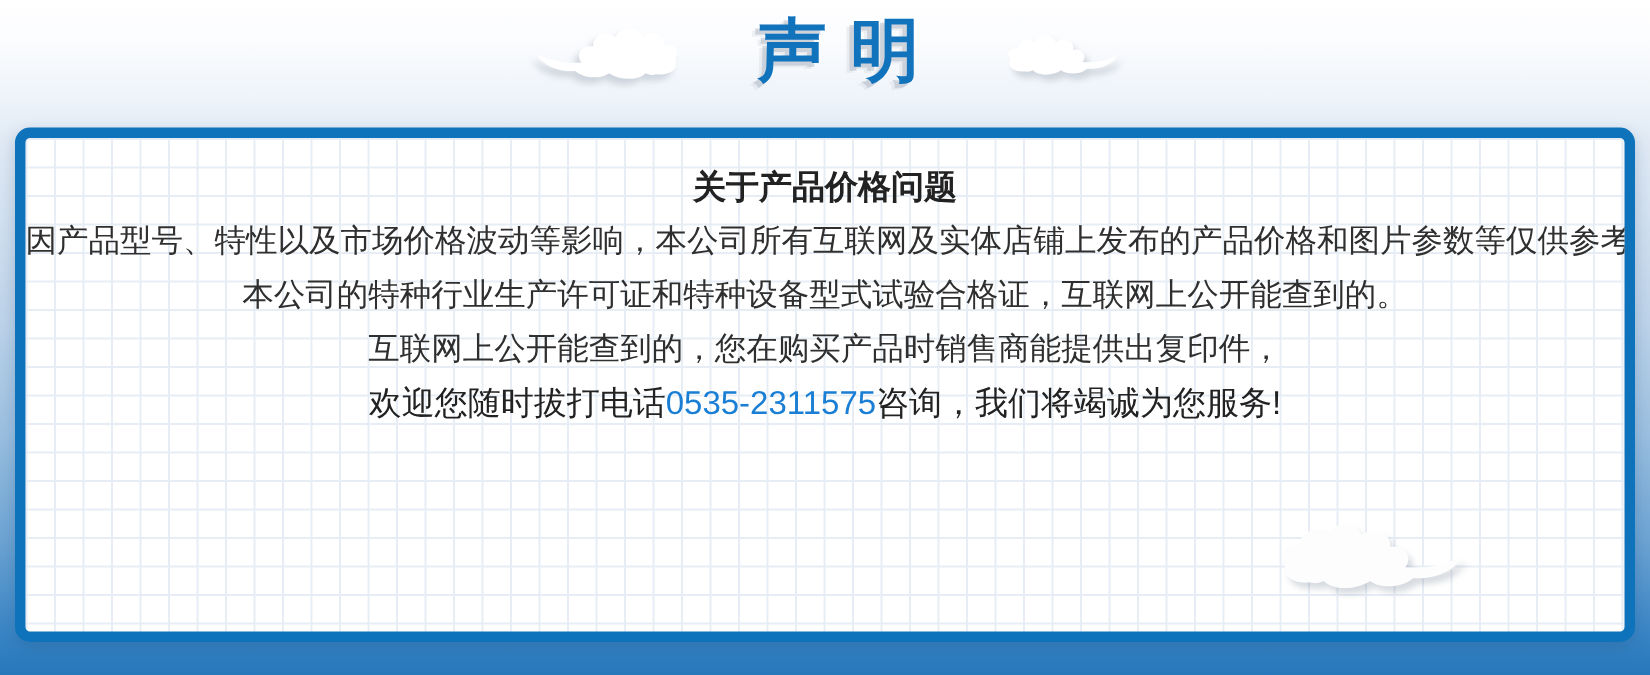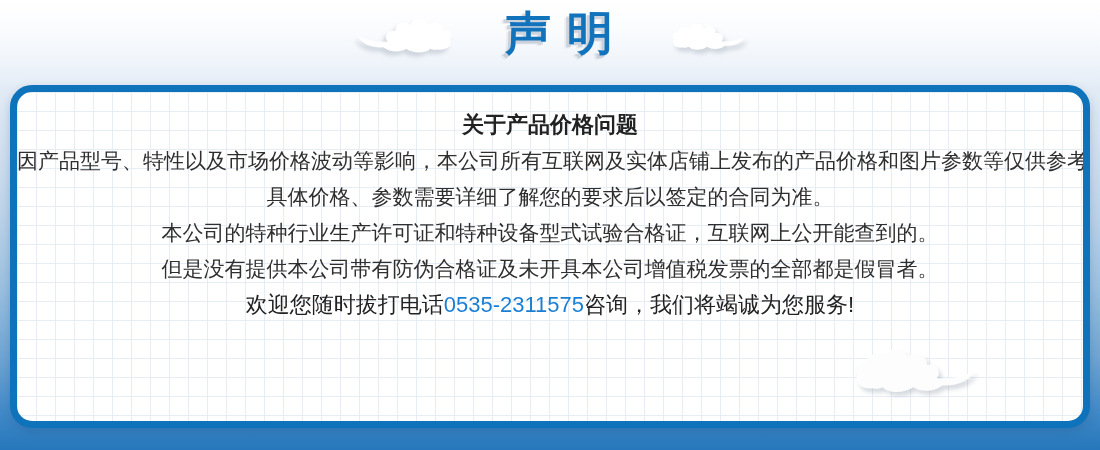--- a/index.html
+++ b/index.html
@@ -31,21 +31,21 @@
   }
   .cloud { filter: drop-shadow(3px 4px 2px rgba(110,125,145,0.28)); }
   .cloud.flip { transform: scaleX(-1); }
   .cloud-left  { width: 118px; height: 44px; margin-right: 26px; margin-top: 6px; }
   .cloud-right { width: 92px;  height: 34px; margin-left: 34px;  margin-top: 8px; }
   
   .notice-box {
     position: absolute;
     left: 10px; right: 10px; top: 85px; bottom: 22px;
     border: 7px solid #0e73ba;
-    border-radius: 22px;
+    border-radius: 10px;
     background-color: #ffffff;
     background-image:
       linear-gradient(#e7edf5 1px, transparent 1px),
       linear-gradient(90deg, #e7edf5 1px, transparent 1px);
     background-size: 19px 19px;
     box-shadow: 0 4px 10px rgba(30,80,130,0.25);
     padding-top: 15px;
     text-align: center;
     overflow: hidden;
   }
@@ -70,23 +70,22 @@
     </svg>
     <h1 class="title">声明</h1>
     <svg class="cloud cloud-right" viewBox="0 0 150 62" aria-hidden="true">
       <path d="M28 50 C14 52 6 44 10 35 C4 28 12 20 20 23 C20 12 34 8 40 15 C46 4 62 5 66 15 C76 8 88 14 87 24 C98 22 104 32 98 39 C112 40 126 38 140 31 C134 43 118 48 104 47 C96 54 80 55 72 49 C62 56 44 56 38 49 C34 51 30 51 28 50 Z" fill="#ffffff"></path>
     </svg>
   </div>
 
   <div class="notice-box">
     <p class="heading">关于产品价格问题</p>
     <p class="line">因产品型号、特性以及市场价格波动等影响，本公司所有互联网及实体店铺上发布的产品价格和图片参数等仅供参考。</p>
-    <p class="line">具体价格、参数需要详细了解您的要求后以签定的合同为准。</p>
     <p class="line">本公司的特种行业生产许可证和特种设备型式试验合格证，互联网上公开能查到的。</p>
-    <p class="line">但是没有提供本公司带有防伪合格证及未开具本公司增值税发票的全部都是假冒者。</p>
+    <p class="line">互联网上公开能查到的，您在购买产品时销售商能提供出复印件，</p>
     <p class="cta"><span>欢迎您随时拔打电话</span><span class="phone">0535-2311575</span><span>咨询，我们将竭诚为您服务!</span></p>
 
     <svg class="cloud cloud-bottom" viewBox="0 0 150 62" aria-hidden="true">
       <path d="M28 50 C14 52 6 44 10 35 C4 28 12 20 20 23 C20 12 34 8 40 15 C46 4 62 5 66 15 C76 8 88 14 87 24 C98 22 104 32 98 39 C112 40 126 38 140 31 C134 43 118 48 104 47 C96 54 80 55 72 49 C62 56 44 56 38 49 C34 51 30 51 28 50 Z" fill="#fdfdfe"></path>
     </svg>
   </div>
 
 </div>
 
 </body></html>

